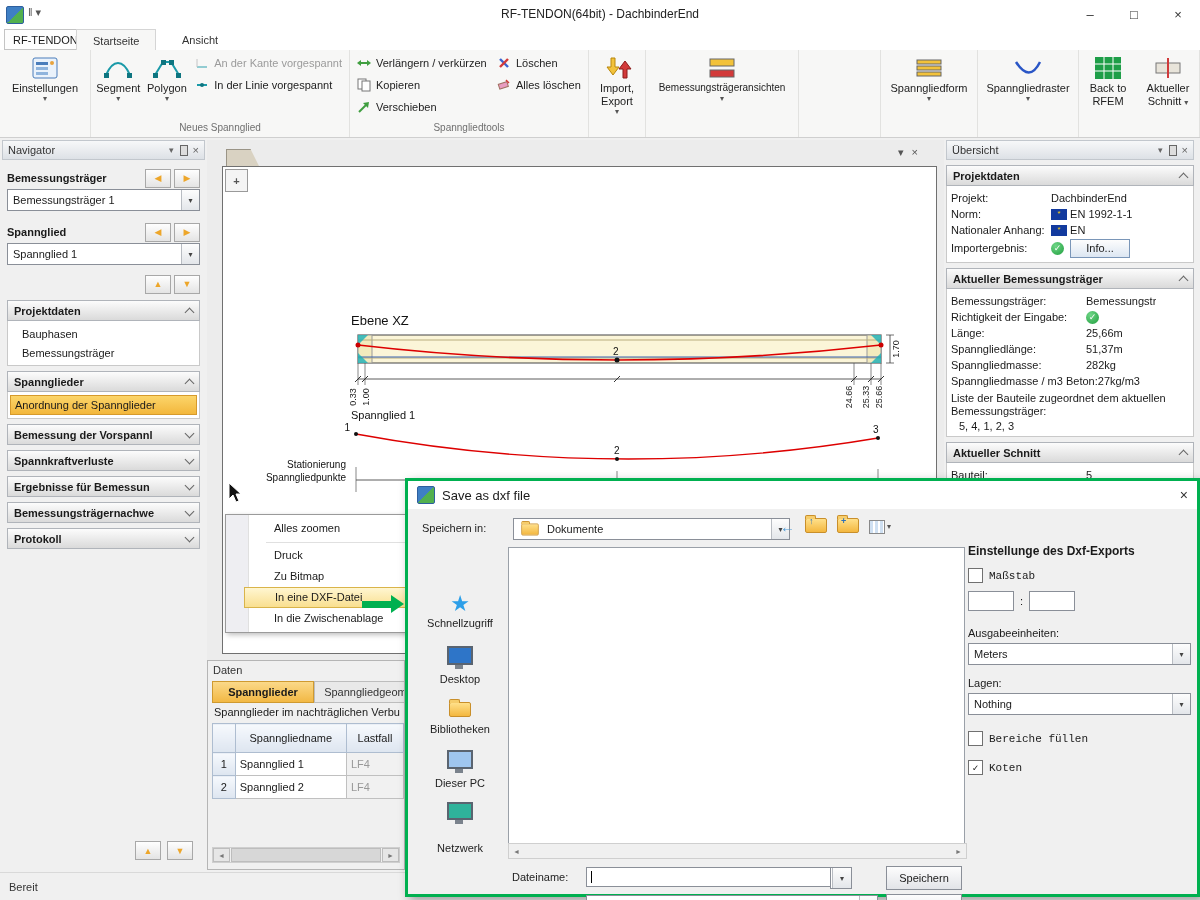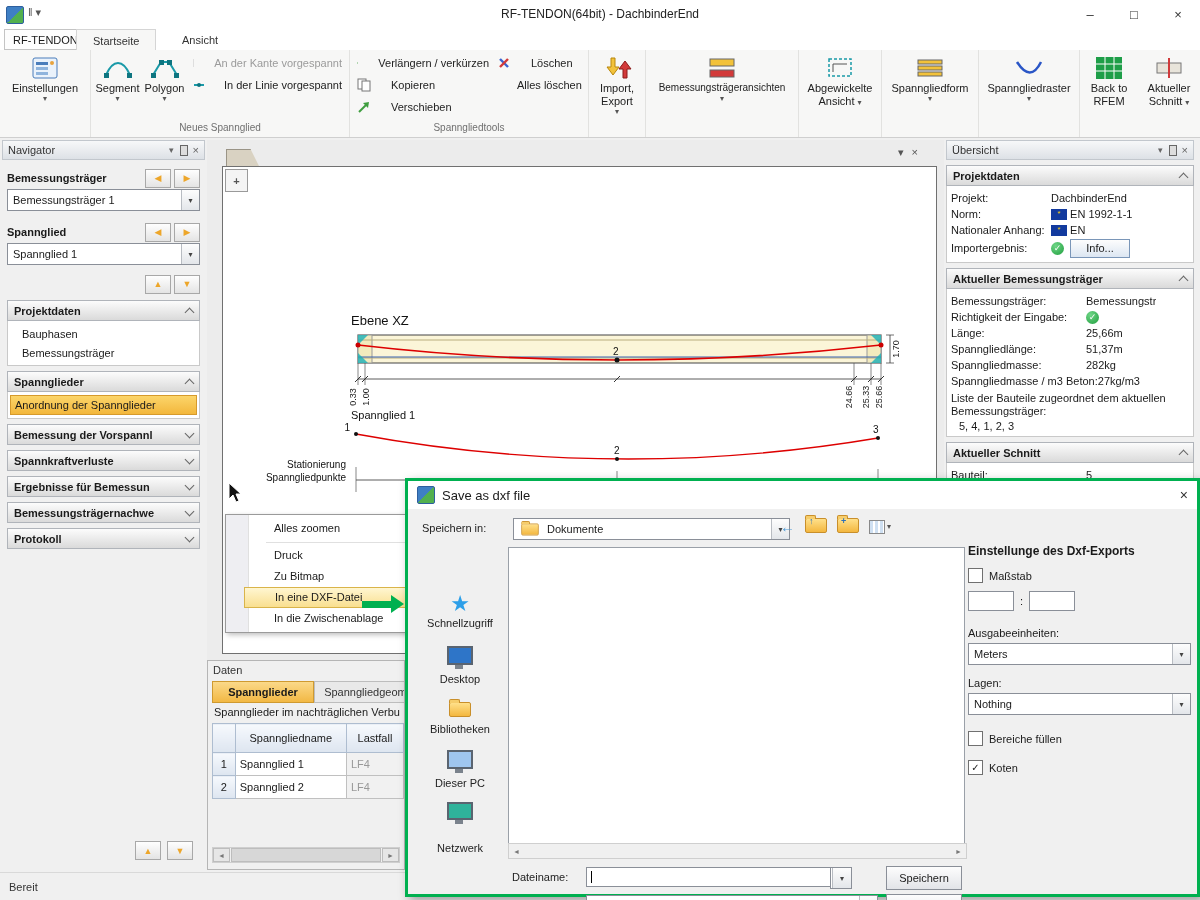--- a/index.html
+++ b/index.html
@@ -26,21 +26,21 @@
 
   
   .ribbon{position:absolute;left:0;top:50px;width:1200px;height:87px;background:#f7f7f6;
           border-bottom:1px solid #cfcfcf;display:flex;}
   .rgroup{display:flex;flex-direction:column;border-right:1px solid #e2e2e0;height:100%;}
   .rgroup-content{flex:1;display:flex;align-items:flex-start;padding:2px 3px;}
   .rgroup-caption{height:15px;text-align:center;color:#707070;font-size:10px;}
   .rbtn-lg{display:flex;flex-direction:column;align-items:center;text-align:center;gap:1px;padding:3px 1px;color:#222;}
   .rbtn-lg .lbl{line-height:12px;}
   .caret{font-size:8px;color:#555;line-height:8px;}
-  .rbtn-sm{display:flex;align-items:center;gap:20px;height:22px;padding:0 4px;white-space:nowrap;color:#222;}
+  .rbtn-sm{display:flex;align-items:center;gap:5px;height:22px;padding:0 4px;white-space:nowrap;color:#222;}
   .rbtn-sm.disabled{color:#9b9b9b;}
   .rbtn-sm.disabled svg{opacity:.45;}
   .rcol{display:flex;flex-direction:column;}
 
   
   .panel-header{height:18px;background:linear-gradient(#f7f8f9,#dde1e6);border:1px solid #c2c7cd;
                 display:flex;align-items:center;padding:0 5px;color:#333;}
   .panel-header .sp{flex:1;}
   .ph-ico{color:#666;font-size:9px;margin-left:5px;}
   .pin-ico{width:6px;height:9px;border:1px solid #666;background:#ddd;margin-left:6px;}
@@ -160,21 +160,21 @@
   .filelist{position:absolute;left:100px;top:38px;width:455px;height:295px;background:#fff;border:1px solid #9aa0a8;}
   .fscroll{position:absolute;left:100px;top:334px;width:457px;height:14px;background:#f0f0f0;border:1px solid #cfcfcf;
            display:flex;align-items:center;justify-content:space-between;}
   .fscroll .sbtn{width:15px;height:12px;color:#777;font-size:7px;display:flex;align-items:center;justify-content:center;}
   .field{position:absolute;background:#fff;border:1px solid #8a8f98;height:18px;display:flex;align-items:center;padding:0 4px;}
   .tcaret{width:1px;height:12px;background:#000;}
   .dlg-btn{position:absolute;width:74px;height:22px;border:1px solid #8a8f98;
            background:linear-gradient(#fdfdfd,#e2e4e8);display:flex;align-items:center;justify-content:center;}
   .settings{position:absolute;left:560px;top:35px;width:225px;}
   .set-title{font-weight:bold;font-size:12px;}
-  .cbrow{display:flex;align-items:center;gap:6px;margin-top:10px;}
+  .cbrow{display:flex;align-items:center;gap:6px;margin-top:10px;font-family:Liberation Mono, monospace;}
   .scale-inputs{display:flex;align-items:center;gap:6px;margin-top:8px;}
   .scale-inputs .si{width:44px;height:18px;background:#fff;border:1px solid #8a8f98;}
 
   .statusbar{position:absolute;left:0;top:872px;width:1200px;height:28px;background:#f0f0f0;
              border-top:1px solid #d9d9d9;display:flex;align-items:center;padding-left:9px;color:#333;}
 </style>
 </head>
 <body>
 
 <div class="app">
@@ -324,30 +324,20 @@
               <rect x="3" y="15" width="24" height="7" fill="#d23a3a" stroke="#666"></rect>
             </svg>
           <span class="lbl">Bemessungsträgeransichten</span>
           <span class="caret">▾</span>
         </div>
       </div>
       <div class="rgroup-caption"></div>
     </div>
 
     <div class="rgroup" style="width:82px;">
-      <div class="rgroup-content">
-        <div class="rbtn-lg" style="width:78px;">
-          <svg width="30" height="26">
-              <rect x="4" y="4" width="22" height="17" fill="none" stroke="#1a9aa8" stroke-width="1.5" stroke-dasharray="3,2"></rect>
-              <polyline points="8,17 8,9 22,9" fill="none" stroke="#555"></polyline>
-            </svg>
-          <span class="lbl">Abgewickelte</span>
-          <span class="lbl"><span>Ansicht</span> <span class="caret">▾</span></span>
-        </div>
-      </div>
       <div class="rgroup-caption"></div>
     </div>
 
     <div class="rgroup" style="width:96px;">
       <div class="rgroup-content">
         <div class="rbtn-lg" style="width:92px;">
           <svg width="30" height="26">
               <rect x="3" y="5" width="24" height="4" fill="#f2c23a" stroke="#666"></rect>
               <rect x="3" y="11" width="24" height="4" fill="#f2c23a" stroke="#666"></rect>
               <rect x="3" y="17" width="24" height="4" fill="#f2c23a" stroke="#666"></rect>

